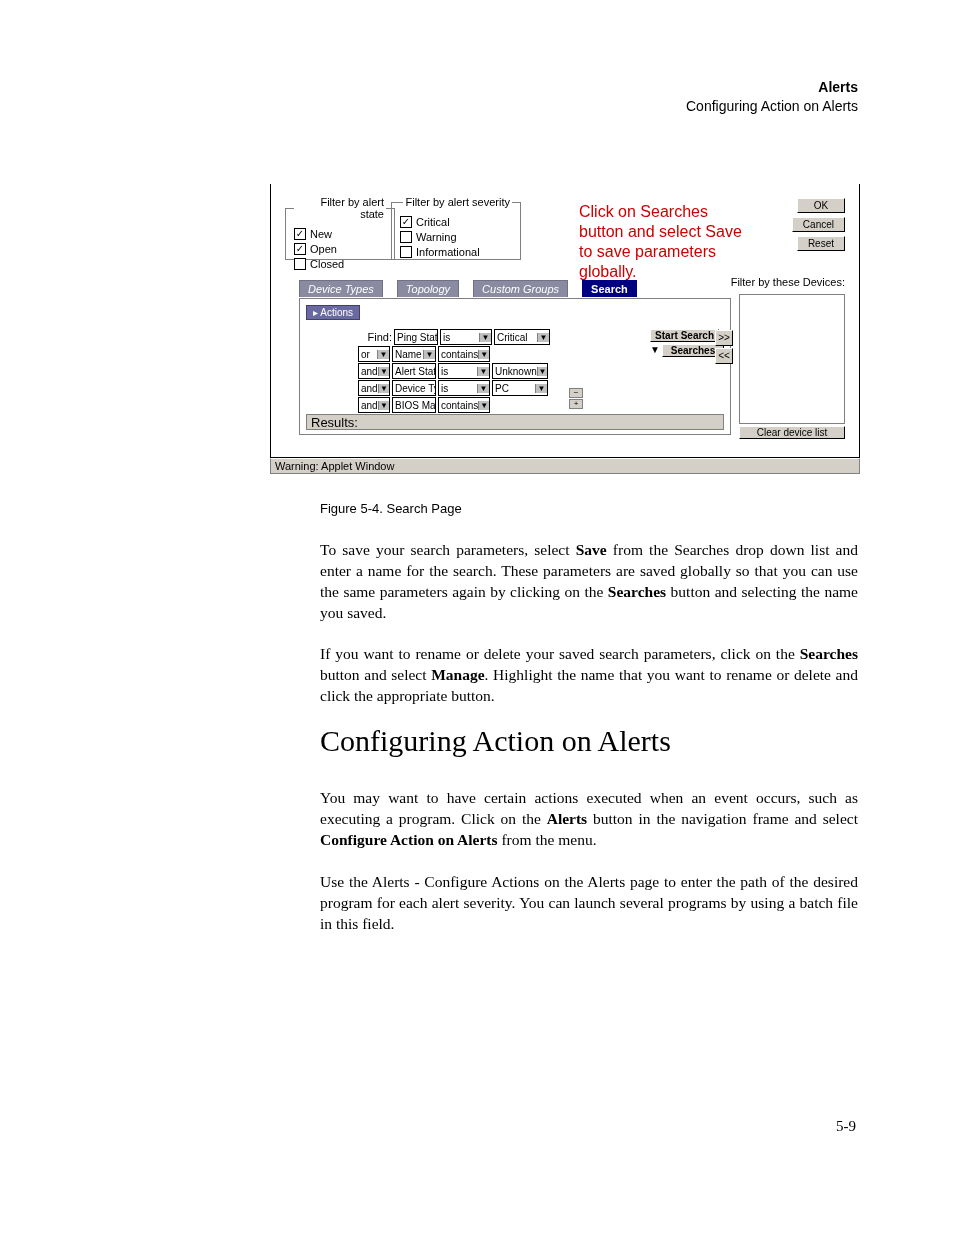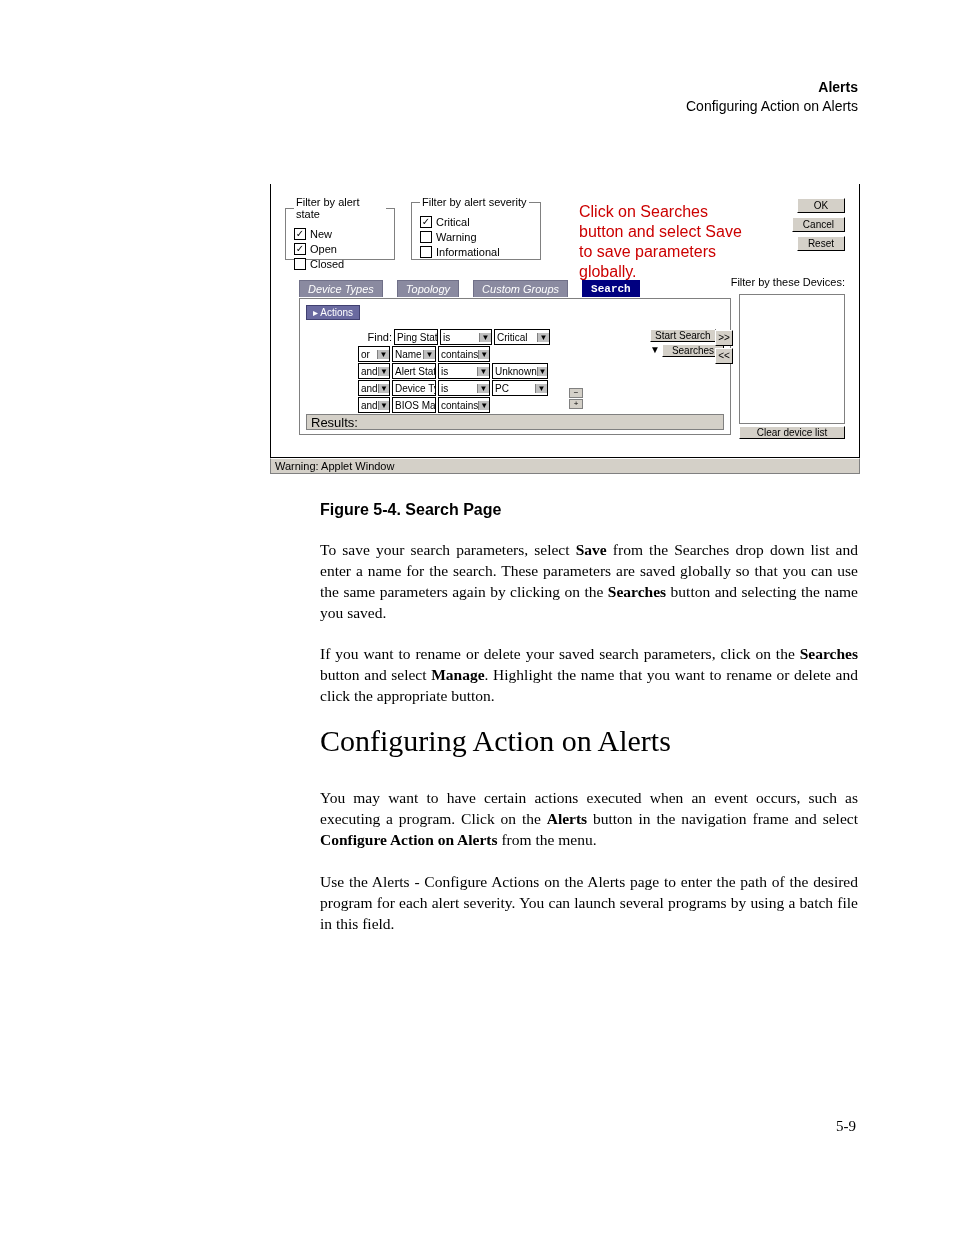--- a/index.html
+++ b/index.html
@@ -63,20 +63,21 @@
     font-size: 11px;
     color: #000;
     position: relative;
     height: 274px;
   }
 
   fieldset.grp {
     position: absolute;
     border: 1px solid #808080;
     padding: 6px 8px 6px 8px;
+    text-align: right;
   }
   fieldset.grp > legend {
     font-size: 11px;
     padding: 0 2px;
   }
   .chk-row {
     display: flex;
     align-items: center;
     gap: 4px;
     margin: 1px 0;
@@ -88,21 +89,21 @@
     background: #fff;
     display: inline-flex;
     align-items: center;
     justify-content: center;
     font-size: 10px;
     line-height: 10px;
   }
   .chk.on::before { content: "✓"; }
 
   .grp-state { top: 12px;  left: 14px;  width: 110px; height: 64px; }
-  .grp-sev   { top: 12px;  left: 140px; width: 130px; height: 64px; }
+  .grp-sev   { top: 12px;  left: 120px; width: 130px; height: 64px; }
 
   .hint {
     position: absolute;
     top: 18px; left: 308px; width: 170px;
     color: #cc0000;
     font-size: 16px;
     line-height: 1.25;
   }
 
   .btncol {
@@ -141,21 +142,20 @@
     font-size: 11px;
     font-style: italic;
     border-bottom: none;
   }
   .tab.active {
     background: #000080;
     color: #fff;
     font-style: normal;
     font-weight: 700;
     border-color: #000080;
-    font-family: Liberation Mono, monospace;
   }
 
   .tabbody {
     position: absolute;
     top: 114px; left: 28px; right: 128px; bottom: 22px;
     border: 1px solid #808080;
     background: #fff;
     padding: 6px;
   }
 
@@ -207,21 +207,21 @@
   .dd.w60 { width: 44px; }
   .dd.w52 { width: 52px; }
   .dd.w56 { width: 56px; }
 
   .right-mini {
     position: absolute;
     top: 30px; right: 6px;
     display: flex; flex-direction: column; gap: 2px;
     align-items: flex-start;
   }
-  .right-mini .wbtn { min-width: 62px; padding: 0 4px; }
+  .right-mini .wbtn { min-width: 62px; padding: 0 4px; font-weight: bold; }
   .right-mini .row2 { display:flex; gap:2px; }
   .sm-mark { font-size:10px; }
 
   .results-bar {
     position: absolute;
     left: 6px; right: 6px; bottom: 4px;
     height: 16px;
     border: 1px solid #808080;
     background: #d4d0c8;
     padding: 0 4px;
@@ -282,22 +282,22 @@
   }
 
   
   .doc {
     position: absolute;
     left: 320px;
     width: 538px;
   }
   .figcap {
     font-family: Arial, Helvetica, sans-serif;
-    font-weight: 700;
-    font-size: 16px;
+    font-weight: 400;
+    font-size: 13px;
   }
   .para {
     font-size: 15.5px;
     line-height: 1.35;
     text-align: justify;
     margin: 0;
   }
   .para .b { font-weight: 700; }
   h2.section {
     font-family: Georgia, "Times New Roman", serif;

